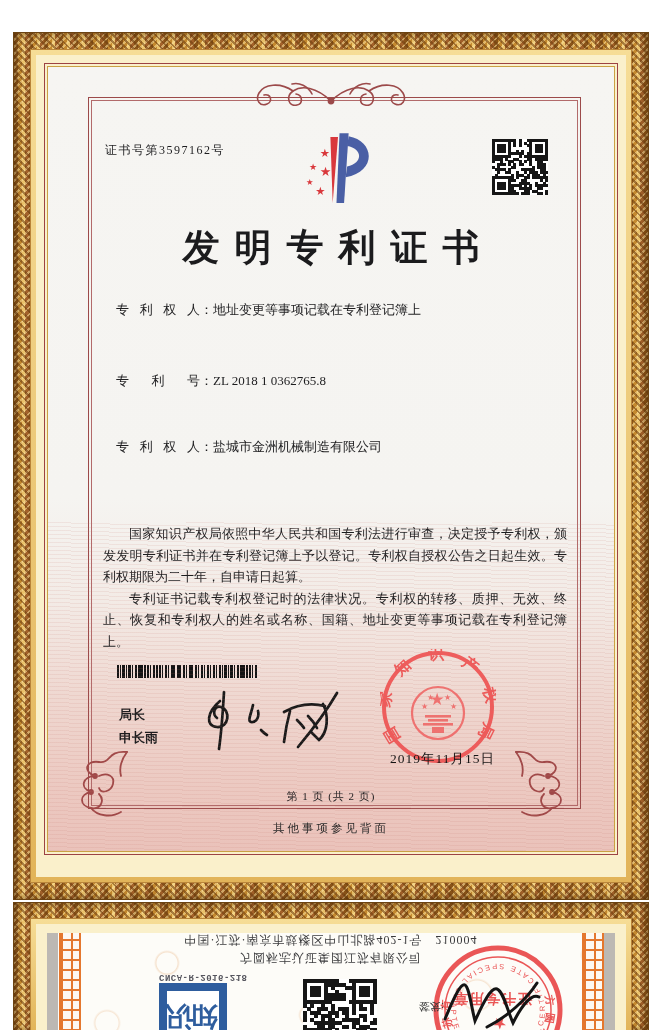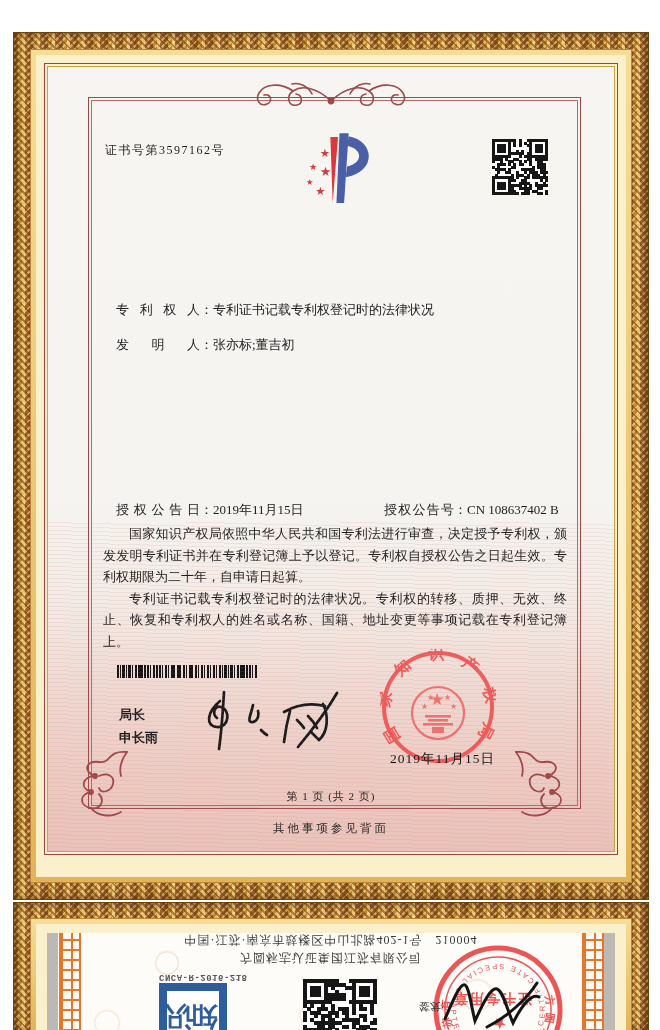--- a/index.html
+++ b/index.html
@@ -386,27 +386,25 @@
         <i style="position: absolute; left: 21.3333px; top: 53.3333px; width: 3px; height: 3px;"></i>
         <i style="position: absolute; left: 24px; top: 53.3333px; width: 3px; height: 3px;"></i>
         <i style="position: absolute; left: 29.3333px; top: 53.3333px; width: 3px; height: 3px;"></i>
         <i style="position: absolute; left: 32px; top: 53.3333px; width: 3px; height: 3px;"></i>
         <i style="position: absolute; left: 34.6667px; top: 53.3333px; width: 3px; height: 3px;"></i>
         <i style="position: absolute; left: 45.3333px; top: 53.3333px; width: 3px; height: 3px;"></i>
         <i style="position: absolute; left: 48px; top: 53.3333px; width: 3px; height: 3px;"></i>
         <i style="position: absolute; left: 53.3333px; top: 53.3333px; width: 3px; height: 3px;"></i>
       </div>
 
-
-    <div class="field f0"><span class="flabel">专利权人</span><span>：</span><span>专利证书记载专利权登记时的法律状况</span></div>
-    <div class="field f1"><span class="flabel">发明人</span><span>：</span><span>张亦标;董吉初</span></div>
-    <div class="field f6">
-      <span class="flabel">授权公告日</span><span>：</span><span>2019年11月15日</span>
-      <span class="field2"><span class="flabel2">授权公告号</span><span>：</span><span>CN 108637402 B</span></span>
-    </div>
+    <div class="title">发明专利证书</div>
+
+    <div class="field f0"><span class="flabel">专利权人</span><span>：</span><span>地址变更等事项记载在专利登记簿上</span></div>
+    <div class="field f2"><span class="flabel">专利号</span><span>：</span><span>ZL 2018 1 0362765.8</span></div>
+    <div class="field f4"><span class="flabel">专利权人</span><span>：</span><span>盐城市金洲机械制造有限公司</span></div>
 
     <div class="paras">
       <p>国家知识产权局依照中华人民共和国专利法进行审查，决定授予专利权，颁发发明专利证书并在专利登记簿上予以登记。专利权自授权公告之日起生效。专利权期限为二十年，自申请日起算。</p>
       <p>专利证书记载专利权登记时的法律状况。专利权的转移、质押、无效、终止、恢复和专利权人的姓名或名称、国籍、地址变更等事项记载在专利登记簿上。</p>
     </div>
 
     <div class="barcode"></div>
 
     <div class="director-title">局长</div>
     <div class="director-name">申长雨</div>

